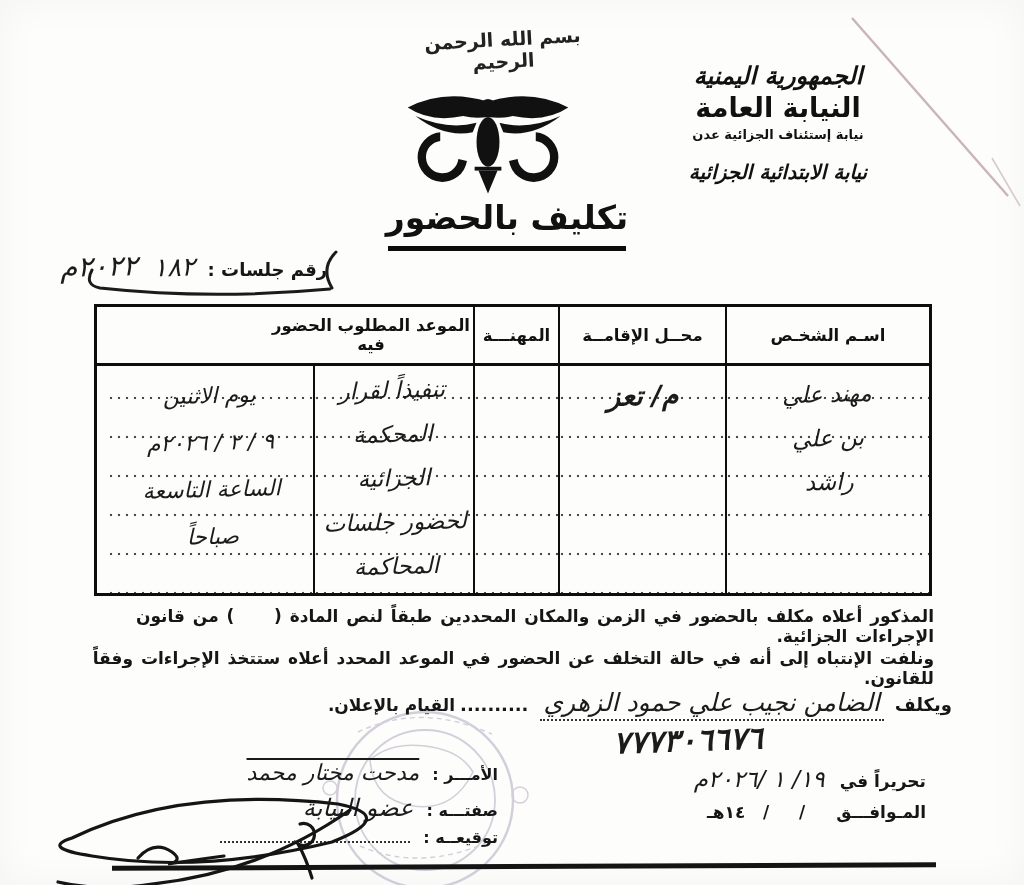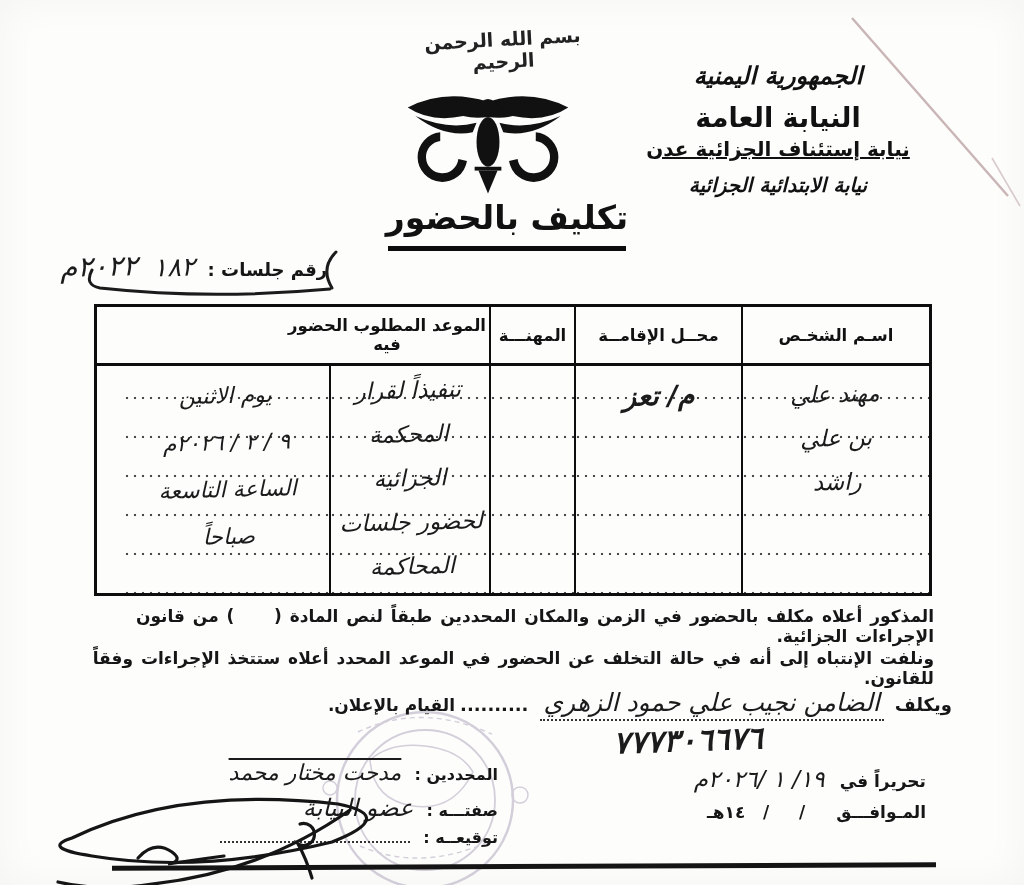--- a/index.html
+++ b/index.html
@@ -12,41 +12,41 @@
   .abs{position:absolute;}
   .rtl{direction:rtl;unicode-bidi:embed;}
   .printed{font-weight:bold;color:#161616;}
   .hw{color:#1b1b1b;font-style:italic;transform:rotate(-1.5deg);display:inline-block;}
   .hw2{color:#1b1b1b;font-style:italic;}
   
   .basmala{left:408px;top:28px;width:190px;text-align:center;font-size:19px;
     font-weight:bold;transform:rotate(-3deg);letter-spacing:1px;color:#222;}
   .hdr{right:76px;top:62px;width:340px;text-align:center;}
   .hdr-country{font-size:24px;font-weight:bold;font-style:italic;letter-spacing:1px;}
-  .hdr-org{font-size:27px;font-weight:bold;letter-spacing:2px;margin-top:12px;text-align:center;}
-  .hdr-b1{font-size:20px;font-weight:bold;margin-top:4px;text-decoration:underline;}
-  .hdr-b2{font-size:20px;font-weight:bold;font-style:italic;margin-top:12px;}
+  .hdr-org{font-size:27px;font-weight:bold;letter-spacing:2px;margin-top:2px;text-align:center;}
+  .hdr-b1{font-size:13px;font-weight:bold;margin-top:4px;}
+  .hdr-b2{font-size:20px;font-weight:bold;font-style:italic;margin-top:18px;}
   
   .title{left:382px;top:198px;width:250px;text-align:center;font-size:33px;font-weight:bold;letter-spacing:1px;}
   .title-rule{left:388px;top:246px;width:238px;height:5px;background:#0c0c0c;}
   
   .caseline{left:60px;top:250px;width:440px;white-space:nowrap;text-align:left;}
   .case-label{font-size:18px;}
   .case-num{font-size:26px;margin-right:8px;}
   .case-year{font-size:28px;margin-right:10px;letter-spacing:2px;}
   
   .tbl{left:94px;top:304px;width:838px;height:292px;border:3px solid #0d0d0d;box-sizing:border-box;
        display:flex;flex-direction:column;background:transparent;}
   .tr{display:flex;flex-direction:row-reverse;}
   .tr.head{height:56px;border-bottom:3px solid #0d0d0d;}
   .tr.body{flex:1;}
   .td{box-sizing:border-box;display:flex;align-items:center;justify-content:center;
       border-left:2px solid #0d0d0d;}
   .td:last-child{border-left:none;}
-  .td.c-name{width:188px;} .td.c-res{width:167px;} .td.c-job{width:85px;}
+  .td.c-name{width:204px;} .td.c-res{width:167px;} .td.c-job{width:85px;}
   .td.c-why{width:160px;} .td.c-when{width:204px;}
   .th-text{font-weight:bold;font-size:16.5px;text-align:center;}
   .td.bodycell{position:relative;align-items:flex-start;justify-content:center;
       background-image:radial-gradient(circle at 2px 2px,#4a4a4a 1.1px,transparent 1.6px);
       background-size:8px 39px;background-position:0 30px;}
   .cell-lines{width:100%;text-align:center;}
   .cell-lines .ln{display:block;line-height:44px;font-size:23px;}
   .c-when .ln{line-height:47px;font-size:22px;}
   .c-res .resv{margin-top:14px;font-size:27px;font-weight:bold;}
   
@@ -196,21 +196,21 @@
       <span class="val-hw hw2">١٩/ ١ /٢٠٢٦م</span>
     </div>
     <div class="row">
       <span class="lbl printed">المـوافـــق</span>
       <span class="val-pr printed">/&nbsp;&nbsp;&nbsp;&nbsp;&nbsp;/&nbsp;&nbsp;&nbsp;١٤هـ</span>
     </div>
   </div>
 
   <div class="abs sig rtl">
     <div class="row">
-      <span class="lbl printed">المحددين :</span>
+      <span class="lbl printed">الأمـــر :</span>
       <span class="hw2 name">مدحت مختار محمد</span>
     </div>
     <div class="row">
       <span class="lbl printed">صفتـــه :</span>
       <span class="hw2 role">عضو النيابة</span>
     </div>
     <div class="row">
       <span class="lbl printed">توقيعــه :</span>
       <span class="dotline"></span>
     </div>

